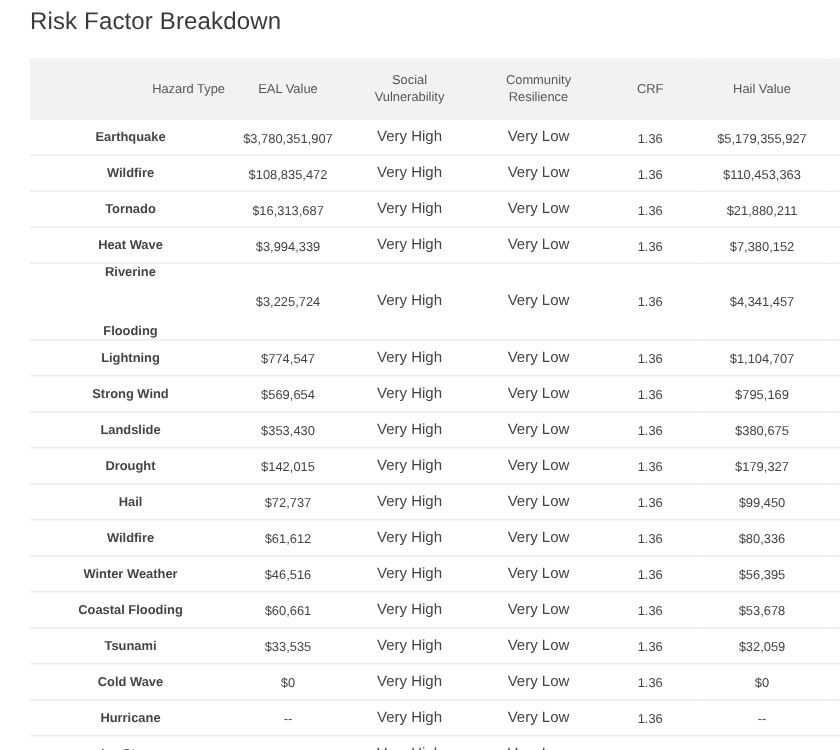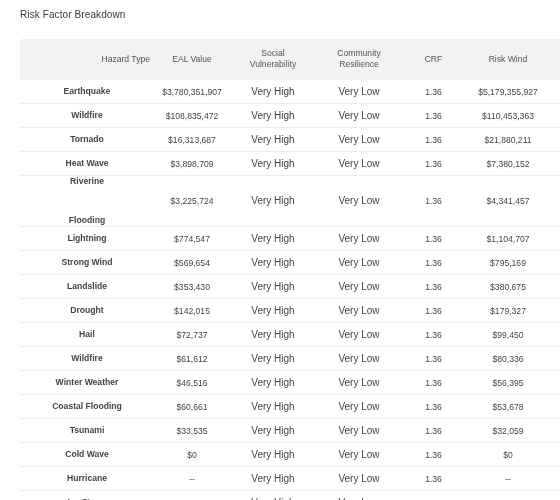--- a/index.html
+++ b/index.html
@@ -19,21 +19,21 @@
     width: 560px;
     height: 500px;
     position: relative;
     box-sizing: border-box;
   }
 
   .page-title {
     position: absolute;
     left: 20px;
     top: 4px;
-    font-size: 10px;
+    font-size: 16px;
     font-weight: 400;
     color: #3a3a3a;
     letter-spacing: 0.1px;
     line-height: 22px;
   }
 
   .table-wrap {
     position: absolute;
     left: 20px;
     top: 39px;
@@ -144,21 +144,21 @@
           <th class="col-eal">EAL Value</th>
           <th class="col-sv">
             <span>Social</span><br>
             <span>Vulnerability</span>
           </th>
           <th class="col-cr">
             <span>Community</span><br>
             <span>Resilience</span>
           </th>
           <th class="col-crf">CRF</th>
-          <th class="col-rv">Risk Wind</th>
+          <th class="col-rv">Hail Value</th>
           <th class="col-ris">Risk Index Score</th>
         </tr>
       </thead>
       <tbody id="risk-table-body">
           <tr>
             <td class="cell-hazard"><span>Earthquake</span></td>
             <td class="cell-eal">$3,780,351,907</td>
             <td class="cell-sv">
               <span class="chip">Very High</span>
             </td>
@@ -190,21 +190,21 @@
             </td>
             <td class="cell-cr">
               <span class="chip">Very Low</span>
             </td>
             <td class="cell-crf">1.36</td>
             <td class="cell-rv">$21,880,211</td>
             <td class="cell-ris">97.6</td>
           </tr>
           <tr>
             <td class="cell-hazard"><span>Heat Wave</span></td>
-            <td class="cell-eal">$3,898,709</td>
+            <td class="cell-eal">$3,994,339</td>
             <td class="cell-sv">
               <span class="chip">Very High</span>
             </td>
             <td class="cell-cr">
               <span class="chip">Very Low</span>
             </td>
             <td class="cell-crf">1.36</td>
             <td class="cell-rv">$7,380,152</td>
             <td class="cell-ris">98.4</td>
           </tr>

